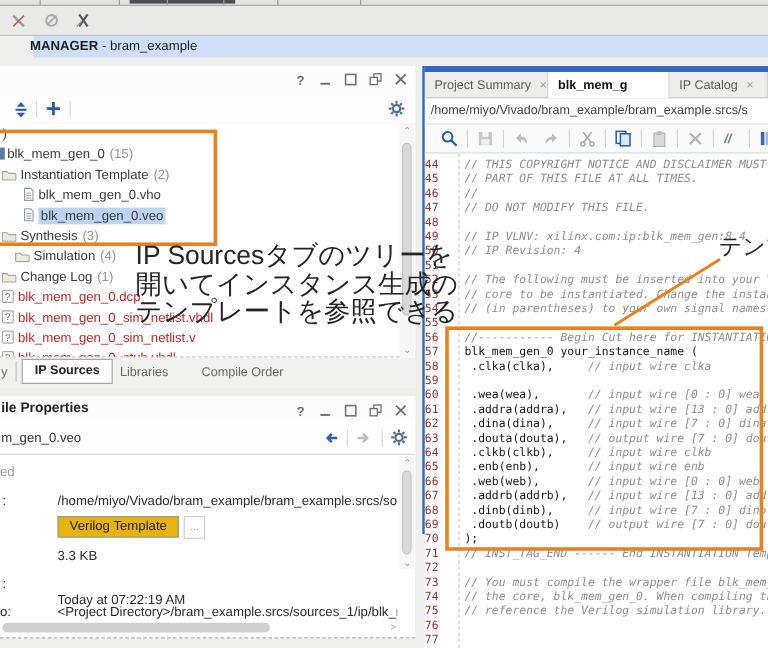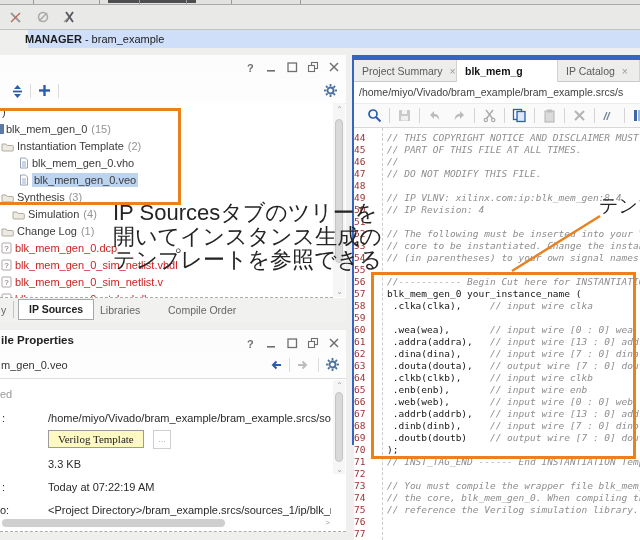--- a/index.html
+++ b/index.html
@@ -47,21 +47,21 @@
   
   #props-panel{left:0;top:330px;width:346px;height:202px;}
   #props-panel .p-head{position:absolute;left:0;top:0;width:100%;height:22px;background:#fcfcfc;}
   #props-title{position:absolute;left:1px;top:4px;font-size:11.5px;font-weight:bold;color:#222;}
   #props-panel .p-toolbar{position:absolute;left:0;top:22px;width:100%;height:26px;border-bottom:1px solid #ddd;background:#fdfdfd;}
   #props-file{position:absolute;left:1px;top:0;line-height:26px;font-size:11px;color:#333;}
   .nav-ico{width:16px;height:16px;display:inline-block;}
   .prow{position:absolute;font-size:11px;color:#2a2a2a;white-space:nowrap;}
   .prow.gray{color:#9a9a9a;}
   .pval{position:absolute;left:48px;font-size:11px;color:#2a2a2a;white-space:nowrap;width:283px;overflow:hidden;}
-  #type-button{position:absolute;left:48px;top:100px;border:1px solid #9b9b9b;background:#fef9c3;padding:2px 9px;font-size:11px;color:#222;font-family:Liberation Serif, serif;}
+  #type-button{position:absolute;left:48px;top:100px;border:1px solid #9b9b9b;background:#eab308;padding:2px 9px;font-size:11px;color:#222;}
   #type-more{position:absolute;left:153px;top:100px;width:16px;height:17px;border:1px solid #cfcfcf;color:#b0b0b0;font-size:9px;text-align:center;line-height:17px;}
   #props-hscroll{position:absolute;left:2px;top:188px;width:328px;height:10px;}
   #props-hscroll .hthumb{position:absolute;left:0;top:1px;width:223px;height:8px;background:#cfcfcf;border-radius:4px;}
   #props-hscroll .harr{position:absolute;right:0;top:0;color:#a0a0a0;font-size:8px;line-height:10px;}
   #props-dash{position:absolute;left:0;top:201px;width:100%;border-top:1px dashed #adadad;}
   
   #editor-panel{left:352px;top:55px;width:288px;height:390px;background:#7dd3fc;border-left:2px solid #3465c2;box-sizing:border-box;}
   .e-topbar{position:absolute;left:0;top:0;width:100%;height:5px;background:#3465c2;}
   .e-tabs{position:absolute;left:0;top:5px;width:100%;height:22px;background:#ededec;border-bottom:1px solid #c9c9c9;display:flex;box-sizing:border-box;}
   .etab{height:22px;line-height:22px;font-size:10.5px;color:#5a5a5a;padding:0 8px;border-right:1px solid #d2d2d2;white-space:nowrap;overflow:hidden;box-sizing:border-box;}
@@ -286,21 +286,21 @@
           </svg></span>
     </div>
   </div>
   <span class="prow gray" style="left:0;top:58px">ed</span>
   <span class="prow" style="left:2px;top:82px">:</span>
   <span class="pval" style="top:82px">/home/miyo/Vivado/bram_example/bram_example.srcs/sou</span>
   <span id="type-button">Verilog Template</span>
   <span id="type-more">...</span>
   <span class="pval" style="top:128px">3.3 KB</span>
   <span class="prow" style="left:2px;top:151px">:</span>
-  <span class="pval" style="top:151px">Today at 07:22:19 AM</span>
+  <span class="pval" style="top:164px">Today at 07:22:19 AM</span>
   <span class="prow" style="left:0;top:174px">o:</span>
   <span class="pval" style="top:174px">&lt;Project Directory&gt;/bram_example.srcs/sources_1/ip/blk_r</span>
   <div class="sbar" style="left:333px;top:50px;height:94px">
     <span class="sb-arr" style="top:1px">⌃</span>
     <span class="sb-thumb" style="top:12px;height:70px"></span>
     <span class="sb-arr" style="bottom:0">⌄</span>
   </div>
   <div id="props-hscroll">
     <span class="hthumb"></span>
     <span class="harr">&gt;</span>

